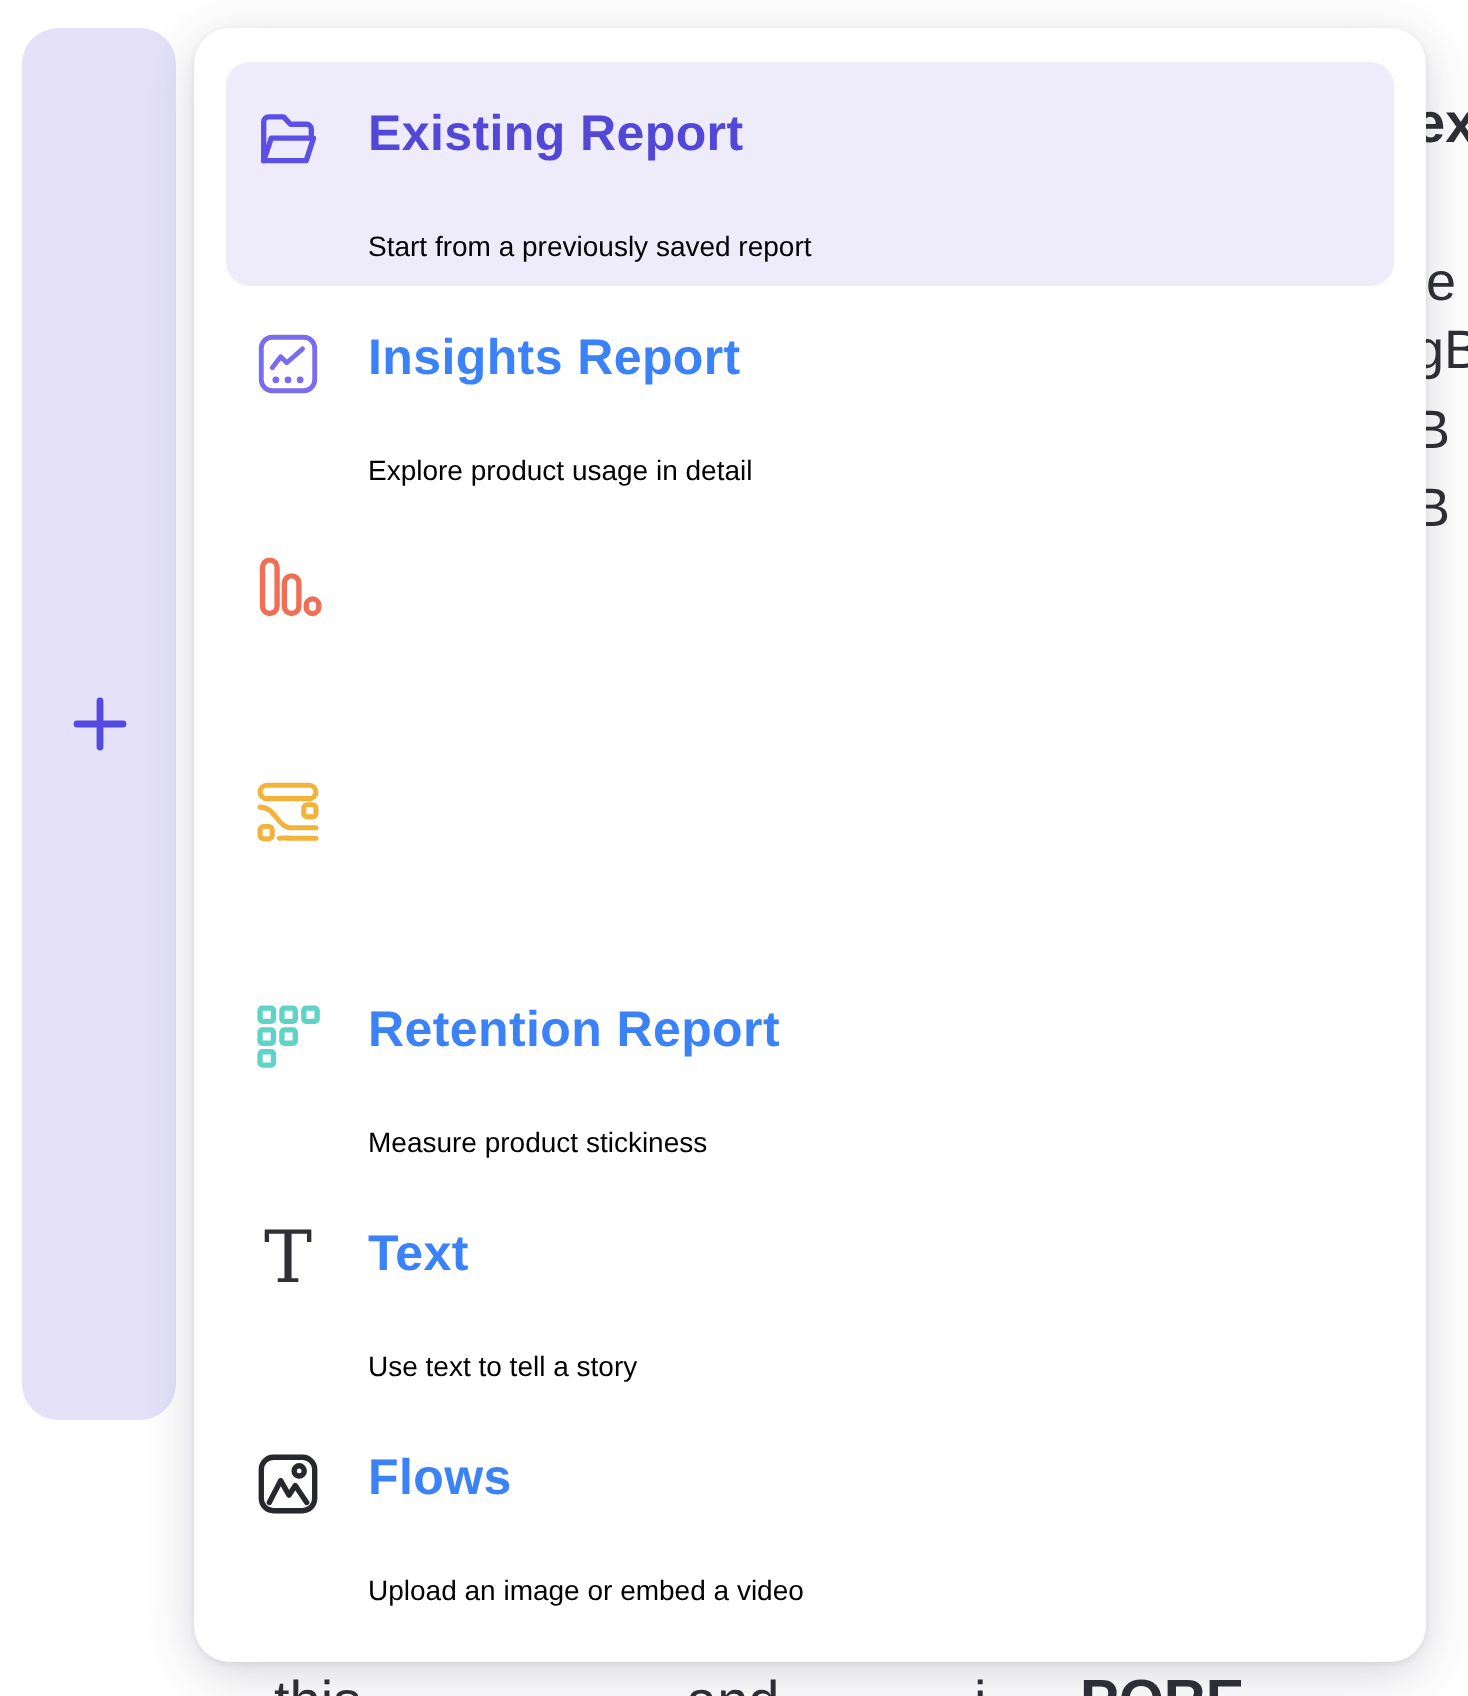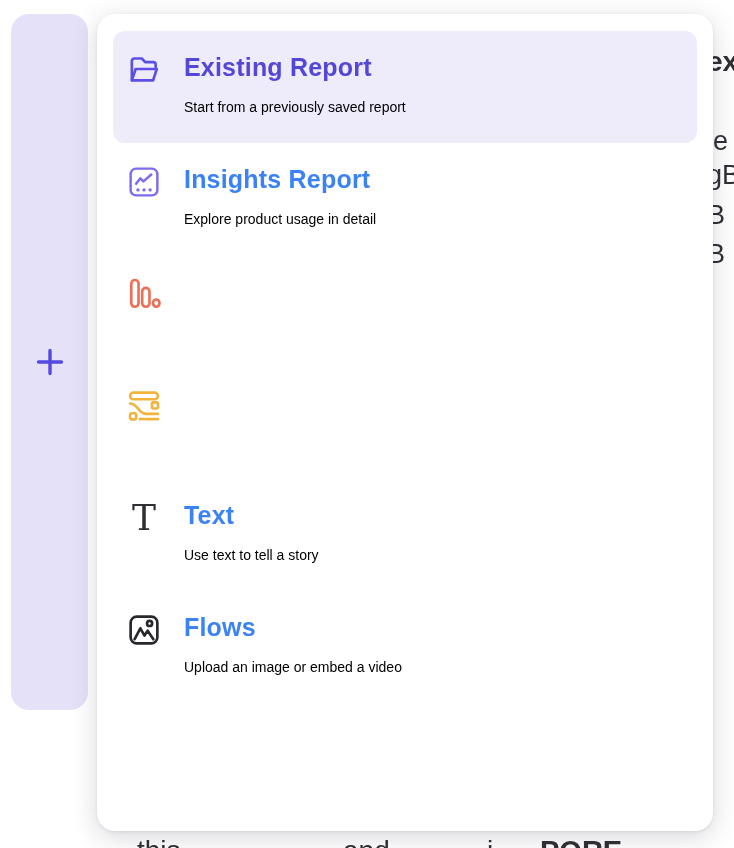--- a/index.html
+++ b/index.html
@@ -70,21 +70,21 @@
     width:34px; height:34px;
     margin-top:22px;
     margin-right:23px;
     display:flex; align-items:center; justify-content:center;
   }
   .item-icon svg { width:34px; height:34px; display:block; }
   .item-icon .glyph-T {
     font-family:"DejaVu Serif","Liberation Serif",serif;
     font-size:36px; line-height:34px; color:#2f2f35; font-weight:500;
   }
-  .item-text { display:flex; flex-direction:column; }
+  .item-text { display:flex; flex-direction:column;gap:16px; }
   .item-title {
     margin-top:21px;
     font-size:25px;
     font-weight:bold;
     line-height:30px;
     color:#3b82f6;
     letter-spacing:0.2px;
   }
   .menu-item.selected .item-title { color:#5347d8; }
   .item-subtitle {
@@ -161,20 +161,36 @@
             <rect x="2.5" y="3" width="23" height="5.5" rx="2.75"></rect>
             <rect x="2.5" y="20" width="5" height="5" rx="1.4"></rect>
             <rect x="20.5" y="11" width="5" height="5" rx="1.4"></rect>
             <path d="M2.5 12 C 9 12, 9.5 20.5, 15.5 20.5 L 25.5 20.5"></path>
             <path d="M10.5 24.8 C 13 24.6, 14 24.8, 15.5 24.8 L 25.5 24.8"></path>
           </svg>
         </span>
       </div>
       <div class="menu-item">
         <span class="item-icon">
+          <svg viewBox="0 0 28 28" fill="none" stroke="#5fd3c5" stroke-width="2.2">
+            <rect x="2.5" y="2.5" width="5.5" height="5.5" rx="1"></rect>
+            <rect x="11.5" y="2.5" width="5.5" height="5.5" rx="1"></rect>
+            <rect x="20.5" y="2.5" width="5.5" height="5.5" rx="1"></rect>
+            <rect x="2.5" y="11.5" width="5.5" height="5.5" rx="1"></rect>
+            <rect x="11.5" y="11.5" width="5.5" height="5.5" rx="1"></rect>
+            <rect x="2.5" y="20.5" width="5.5" height="5.5" rx="1"></rect>
+          </svg>
+        </span>
+        <span class="item-text">
+          <span class="item-title">Retention Report</span>
+          <span class="item-subtitle">Measure product stickiness</span>
+        </span>
+      </div>
+      <div class="menu-item">
+        <span class="item-icon">
           <span class="glyph-T">T</span>
         </span>
         <span class="item-text">
           <span class="item-title">Text</span>
           <span class="item-subtitle">Use text to tell a story</span>
         </span>
       </div>
       <div class="menu-item">
         <span class="item-icon">
           <svg viewBox="0 0 28 28" fill="none" stroke="#27272e" stroke-width="2.2" stroke-linejoin="round" stroke-linecap="round">

